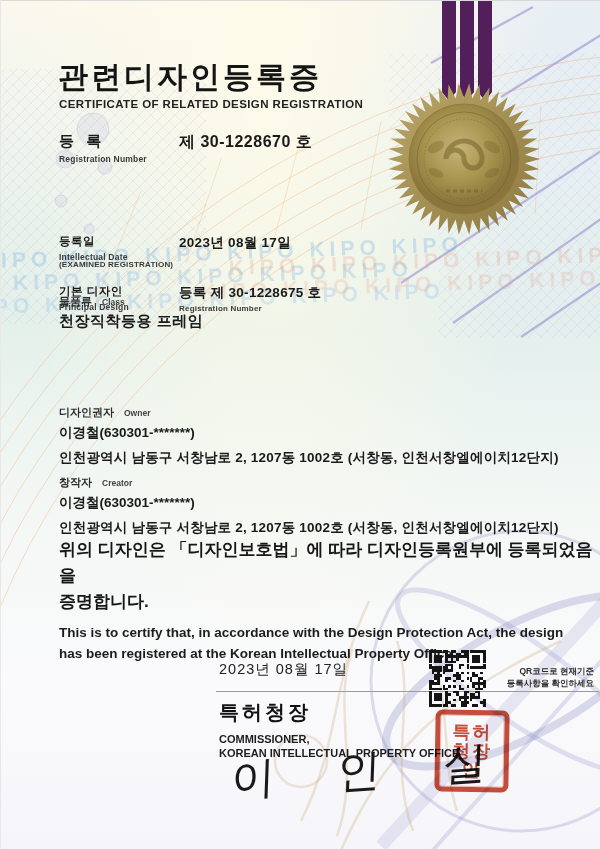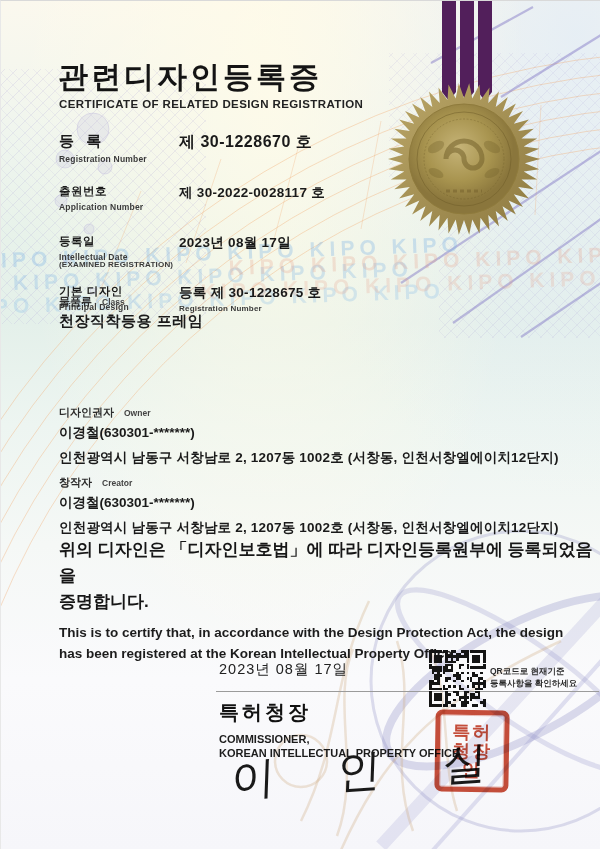--- a/index.html
+++ b/index.html
@@ -48,21 +48,21 @@
   .issue-date{left:218px;top:659px;font-size:14.5px;letter-spacing:1px;color:#222;z-index:10;}
   .foot-line{left:215px;top:690px;width:383px;height:1px;background:#9b9b9b;z-index:10;}
   .comm{left:218px;top:698px;z-index:10;}
   .comm-ko{font-size:20px;font-weight:bold;letter-spacing:3px;color:#111;}
   .comm-en{font-size:11px;font-weight:bold;margin-top:6px;line-height:14px;color:#1c1c1c;}
   .signature{left:230px;top:740px;font-family:"DejaVu Serif",serif;font-size:44px;letter-spacing:24px;
     color:#191919;transform:rotate(-4deg) skewX(-6deg);z-index:11;white-space:nowrap;}
   .qr{left:428px;top:649px;width:57px;height:57px;z-index:10;}
   .qr i{position:absolute;width:2.7px;height:2.7px;background:#141414;}
   .qr-caption{left:489px;top:664px;width:104px;font-size:8.5px;font-weight:bold;color:#2d2d2d;
-    line-height:12px;text-align:left;white-space:pre-line;z-index:10;}
+    line-height:12px;text-align:right;white-space:pre-line;z-index:10;}
   .seal{left:434px;top:709px;width:64px;height:72px;border:5px solid #c5402a;border-radius:7px;
     display:flex;align-items:center;justify-content:center;color:#c5402a;font-weight:bold;
     font-size:18px;line-height:19px;letter-spacing:2px;text-align:center;white-space:pre-line;
     transform:rotate(1deg);mix-blend-mode:multiply;opacity:.92;z-index:30;
     box-shadow:inset 0 0 0 1px rgba(197,64,42,.35);}
 </style>
 </head>
 <body>
 
 <div class="page">
@@ -176,29 +176,20 @@
   <div class="abs title">관련디자인등록증</div>
 
   <div class="abs reg-row">
     <div class="reg-label">
       <div class="ko">등 록</div>
       <div class="lab-en">Registration Number</div>
     </div>
     <div class="reg-value">제 30-1228670 호</div>
   </div>
 
-  <div class="field-row" style="top:183px">
-    <div class="f-label">
-        <div class="ko">출원번호</div>
-      <div class="lab-en">Application Number</div>
-      </div>
-    <div class="f-value">
-        <div>제 30-2022-0028117 호</div>
-      </div>
-  </div>
   <div class="field-row" style="top:233px">
     <div class="f-label">
         <div class="ko">등록일</div>
       <div class="lab-en">Intellectual Date</div>
       </div>
     <div class="f-value">
         <div>2023년 08월 17일</div>
       </div>
   </div>
   <div class="field-row" style="top:257px">

